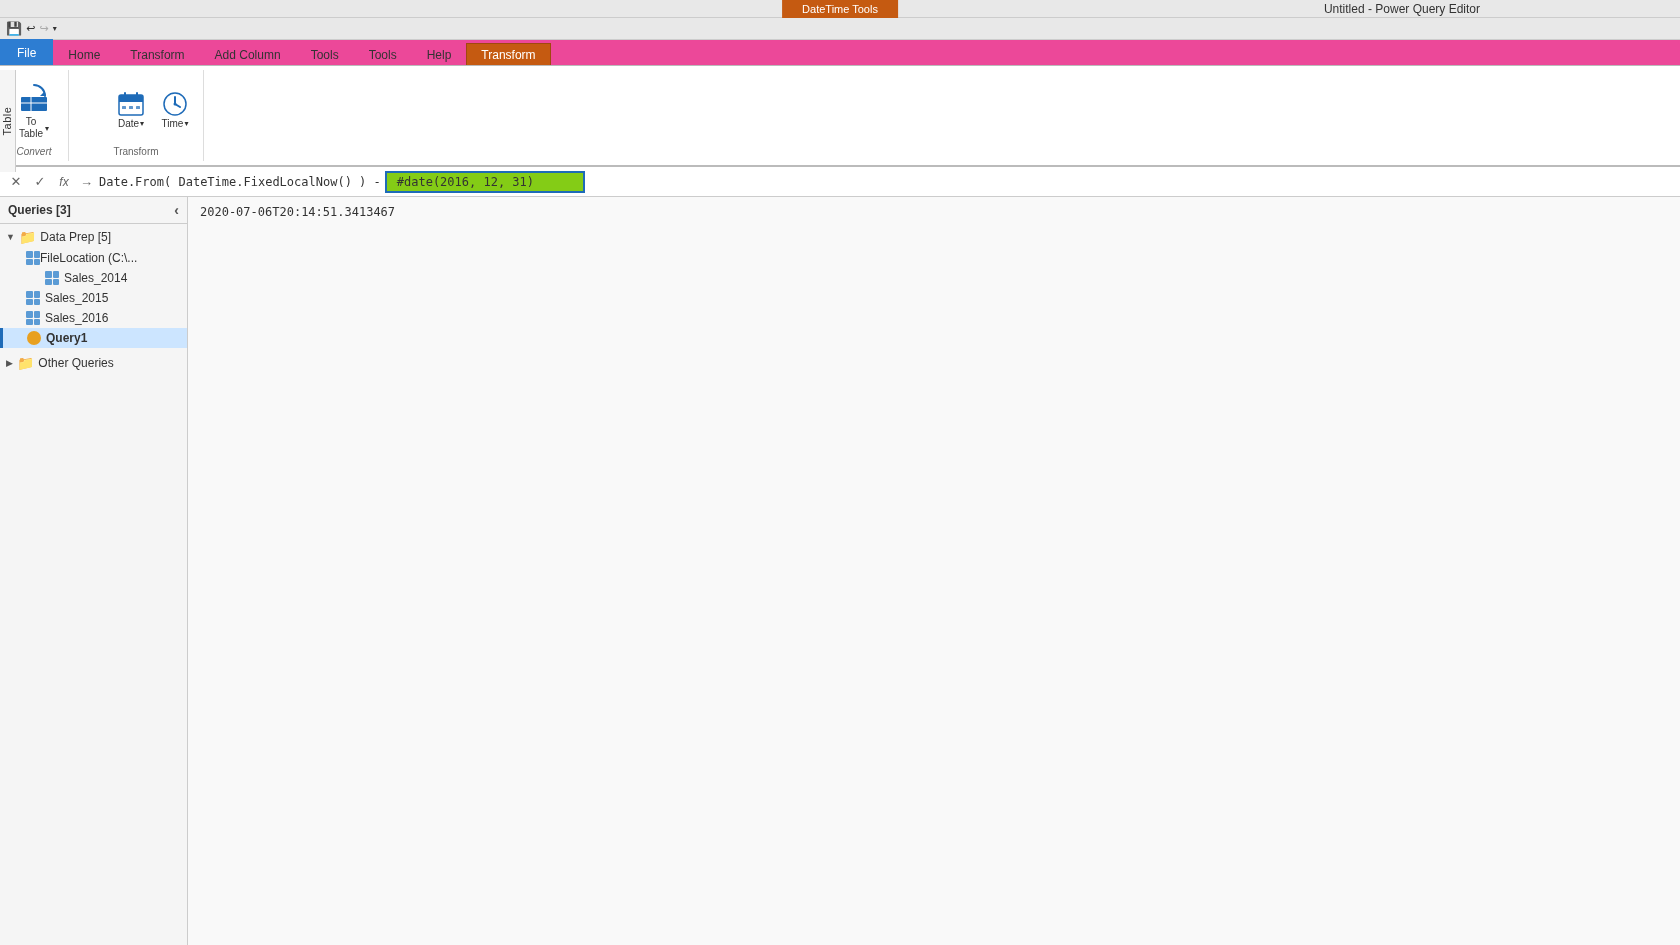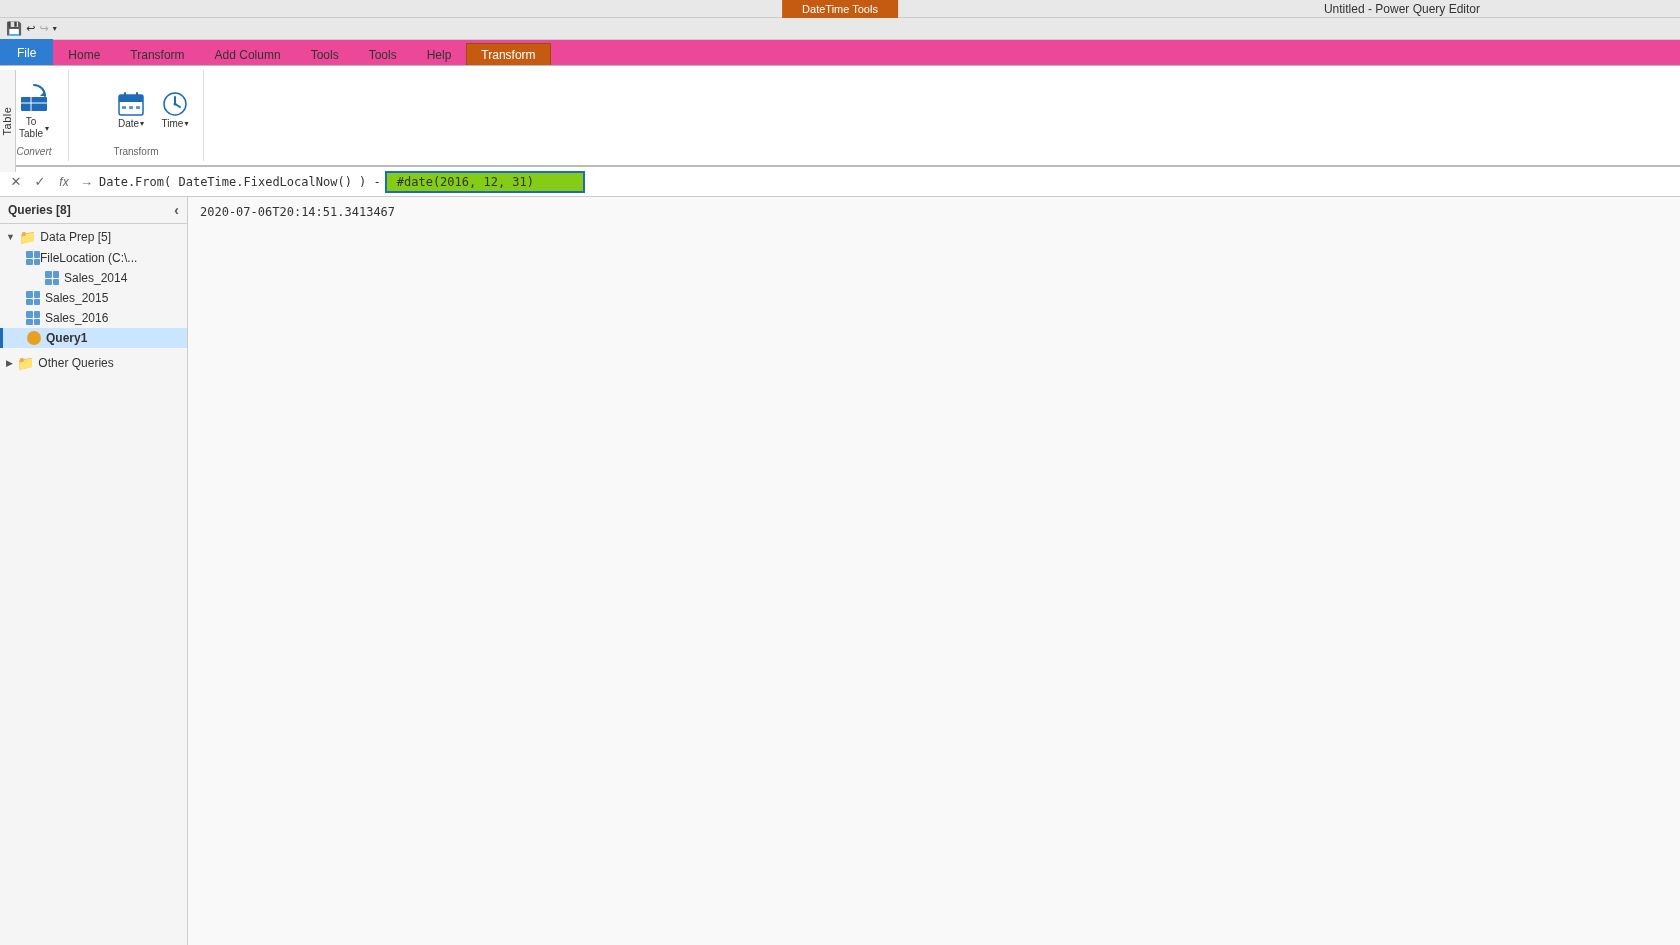--- a/index.html
+++ b/index.html
@@ -135,21 +135,21 @@
   <div style="background:#84cc16; border:2px solid #1e6bb8; padding:1px 10px; font-family:Consolas,monospace; font-size:12px; min-width:200px; display:inline-flex; align-items:center; height:22px;">
     <span>#date(2016, 12, 31)</span>
   </div>
 </div>
 
 <div style="display:flex; height:calc(100vh - 18px - 22px - 26px - 85px - 30px);">
 
   <div style="width:188px; background:#f5f5f5; border-right:1px solid #ccc; display:flex; flex-direction:column; overflow:hidden;">
 
     <div style="display:flex; align-items:center; justify-content:space-between; padding:5px 8px; font-size:12px; font-weight:bold; border-bottom:1px solid #ccc;">
-      <span>Queries [8]</span>
+      <span>Queries [3]</span>
       <span style="cursor:pointer; font-size:14px; color:#555;">‹</span>
     </div>
 
     <div style="padding:2px 0;">
       <div style="display:flex; align-items:center; padding:3px 6px; gap:4px; cursor:pointer; font-size:12px;">
         <span style="font-size:9px; color:#555;">▼</span>
 
         <span style="font-size:14px; color:#e8a020;">📁</span>
         <span style="font-size:12px;">Data Prep [5]</span>
       </div>

